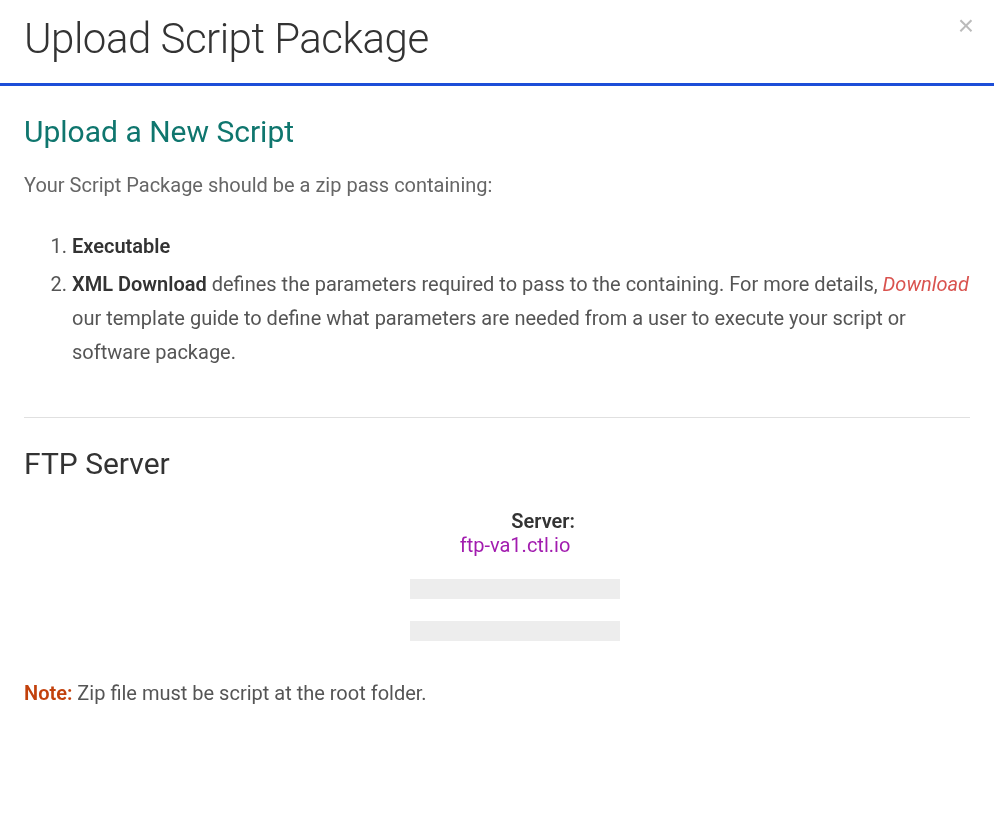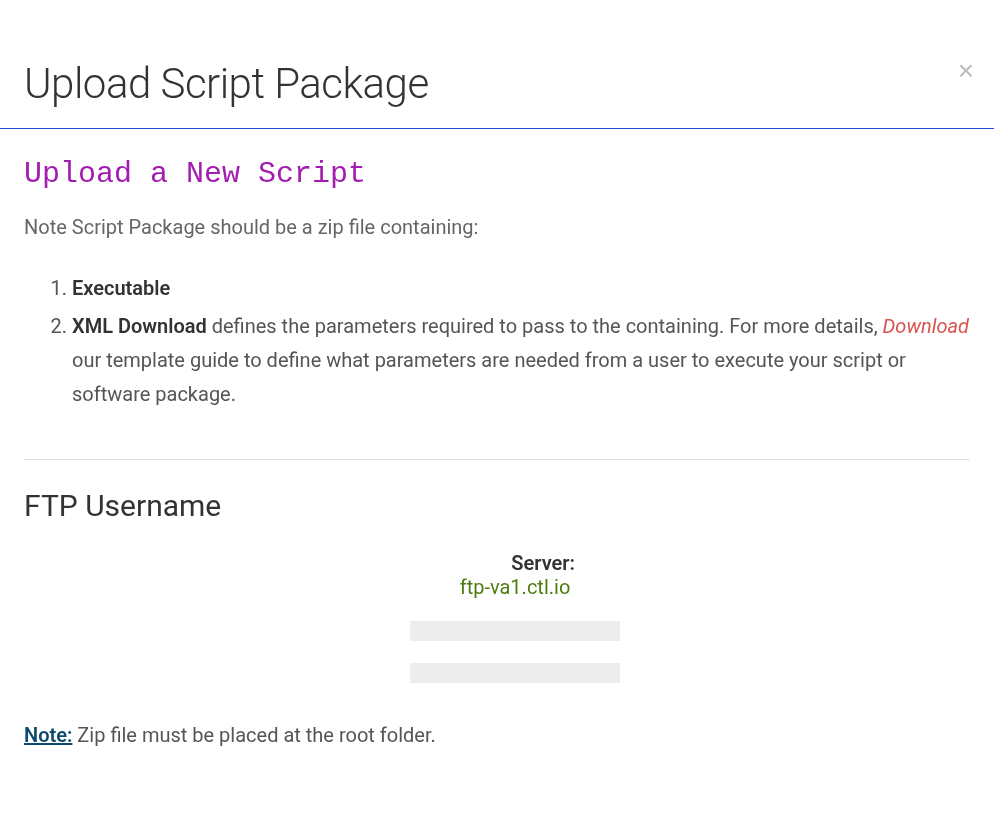--- a/index.html
+++ b/index.html
@@ -10,23 +10,22 @@
     body {
       font-family: -apple-system, BlinkMacSystemFont, "Segoe UI", Roboto, "Helvetica Neue", Arial, sans-serif;
       background: #ffffff;
       color: #333;
       width: 994px;
       height: 832px;
       overflow: hidden;
     }
     .modal-header {
       padding: 14px 24px 20px 24px;
-      border-bottom: 1px solid #1d4ed8;
+      border-bottom: 3px solid #1d4ed8;
       position: relative;
-      margin-top: 45px;
     }
     .modal-title {
       font-size: 42px;
       font-weight: 300;
       color: #333;
       letter-spacing: -0.5px;
     }
     .close-btn {
       position: absolute;
       top: 12px;
@@ -38,23 +37,22 @@
       border: none;
       line-height: 1;
       font-weight: 300;
     }
     .modal-body {
       padding: 28px 24px;
     }
     .section-title {
       font-size: 30px;
       font-weight: 400;
-      color: #a21caf;
+      color: #0f766e;
       margin-bottom: 24px;
-      font-family: Liberation Mono, monospace;
     }
     .intro-text {
       font-size: 20px;
       color: #666;
       margin-bottom: 32px;
     }
     .list {
       padding-left: 48px;
       margin-bottom: 48px;
     }
@@ -94,76 +92,75 @@
     .ftp-label {
       width: 220px;
       text-align: right;
       font-size: 20px;
       font-weight: 600;
       color: #333;
       padding-right: 32px;
     }
     .ftp-value {
       font-size: 20px;
-      color: #4d7c0f;
+      color: #a21caf;
     }
     .ftp-masked {
       width: 210px;
       height: 20px;
       background: #ededed;
       margin-left: 36px;
     }
     .note {
       margin-top: 40px;
       font-size: 20px;
       color: #555;
     }
     .note strong {
-      color: #0c4a6e;
+      color: #c2410c;
       font-weight: 600;
-      text-decoration: underline;
     }
   </style>
 </head>
 <body>
 
 <div class="modal-header">
   <h1 class="modal-title">Upload Script Package</h1>
   <button class="close-btn">×</button>
 </div>
 
 <div class="modal-body">
 
   <h2 class="section-title">Upload a New Script</h2>
 
-  <p class="intro-text">Note Script Package should be a zip file containing:</p>
+  <p class="intro-text">Your Script Package should be a zip pass containing:</p>
 
   <ol class="list">
     <li>
       <strong>Executable</strong>
     </li>
     <li>
       <strong>XML Download</strong><span> defines the parameters required to pass to the containing. For more details, </span><a class="download-link">Download</a><span> our template guide to define what parameters are needed from a user to execute your script or software package.</span>
     </li>
   </ol>
 
   <hr class="divider">
 
-  <h2 class="ftp-title">FTP Username</h2>
+  <h2 class="ftp-title">FTP Server</h2>
 
   <div class="ftp-row">
     <div class="ftp-label">Server:</div>
     <div class="ftp-value" style="margin-left:36px;">ftp-va1.ctl.io</div>
   </div>
 
   <div class="ftp-row">
     <div class="ftp-masked"></div>
   </div>
 
   <div class="ftp-row">
     <div class="ftp-masked"></div>
   </div>
 
   <p class="note">
-    <strong>Note:</strong><span> Zip file must be placed at the root folder.</span>
+    <strong>Note:</strong><span> Zip file must be script at the root folder.</span>
   </p>
 
 </div>
 
 </body></html>

